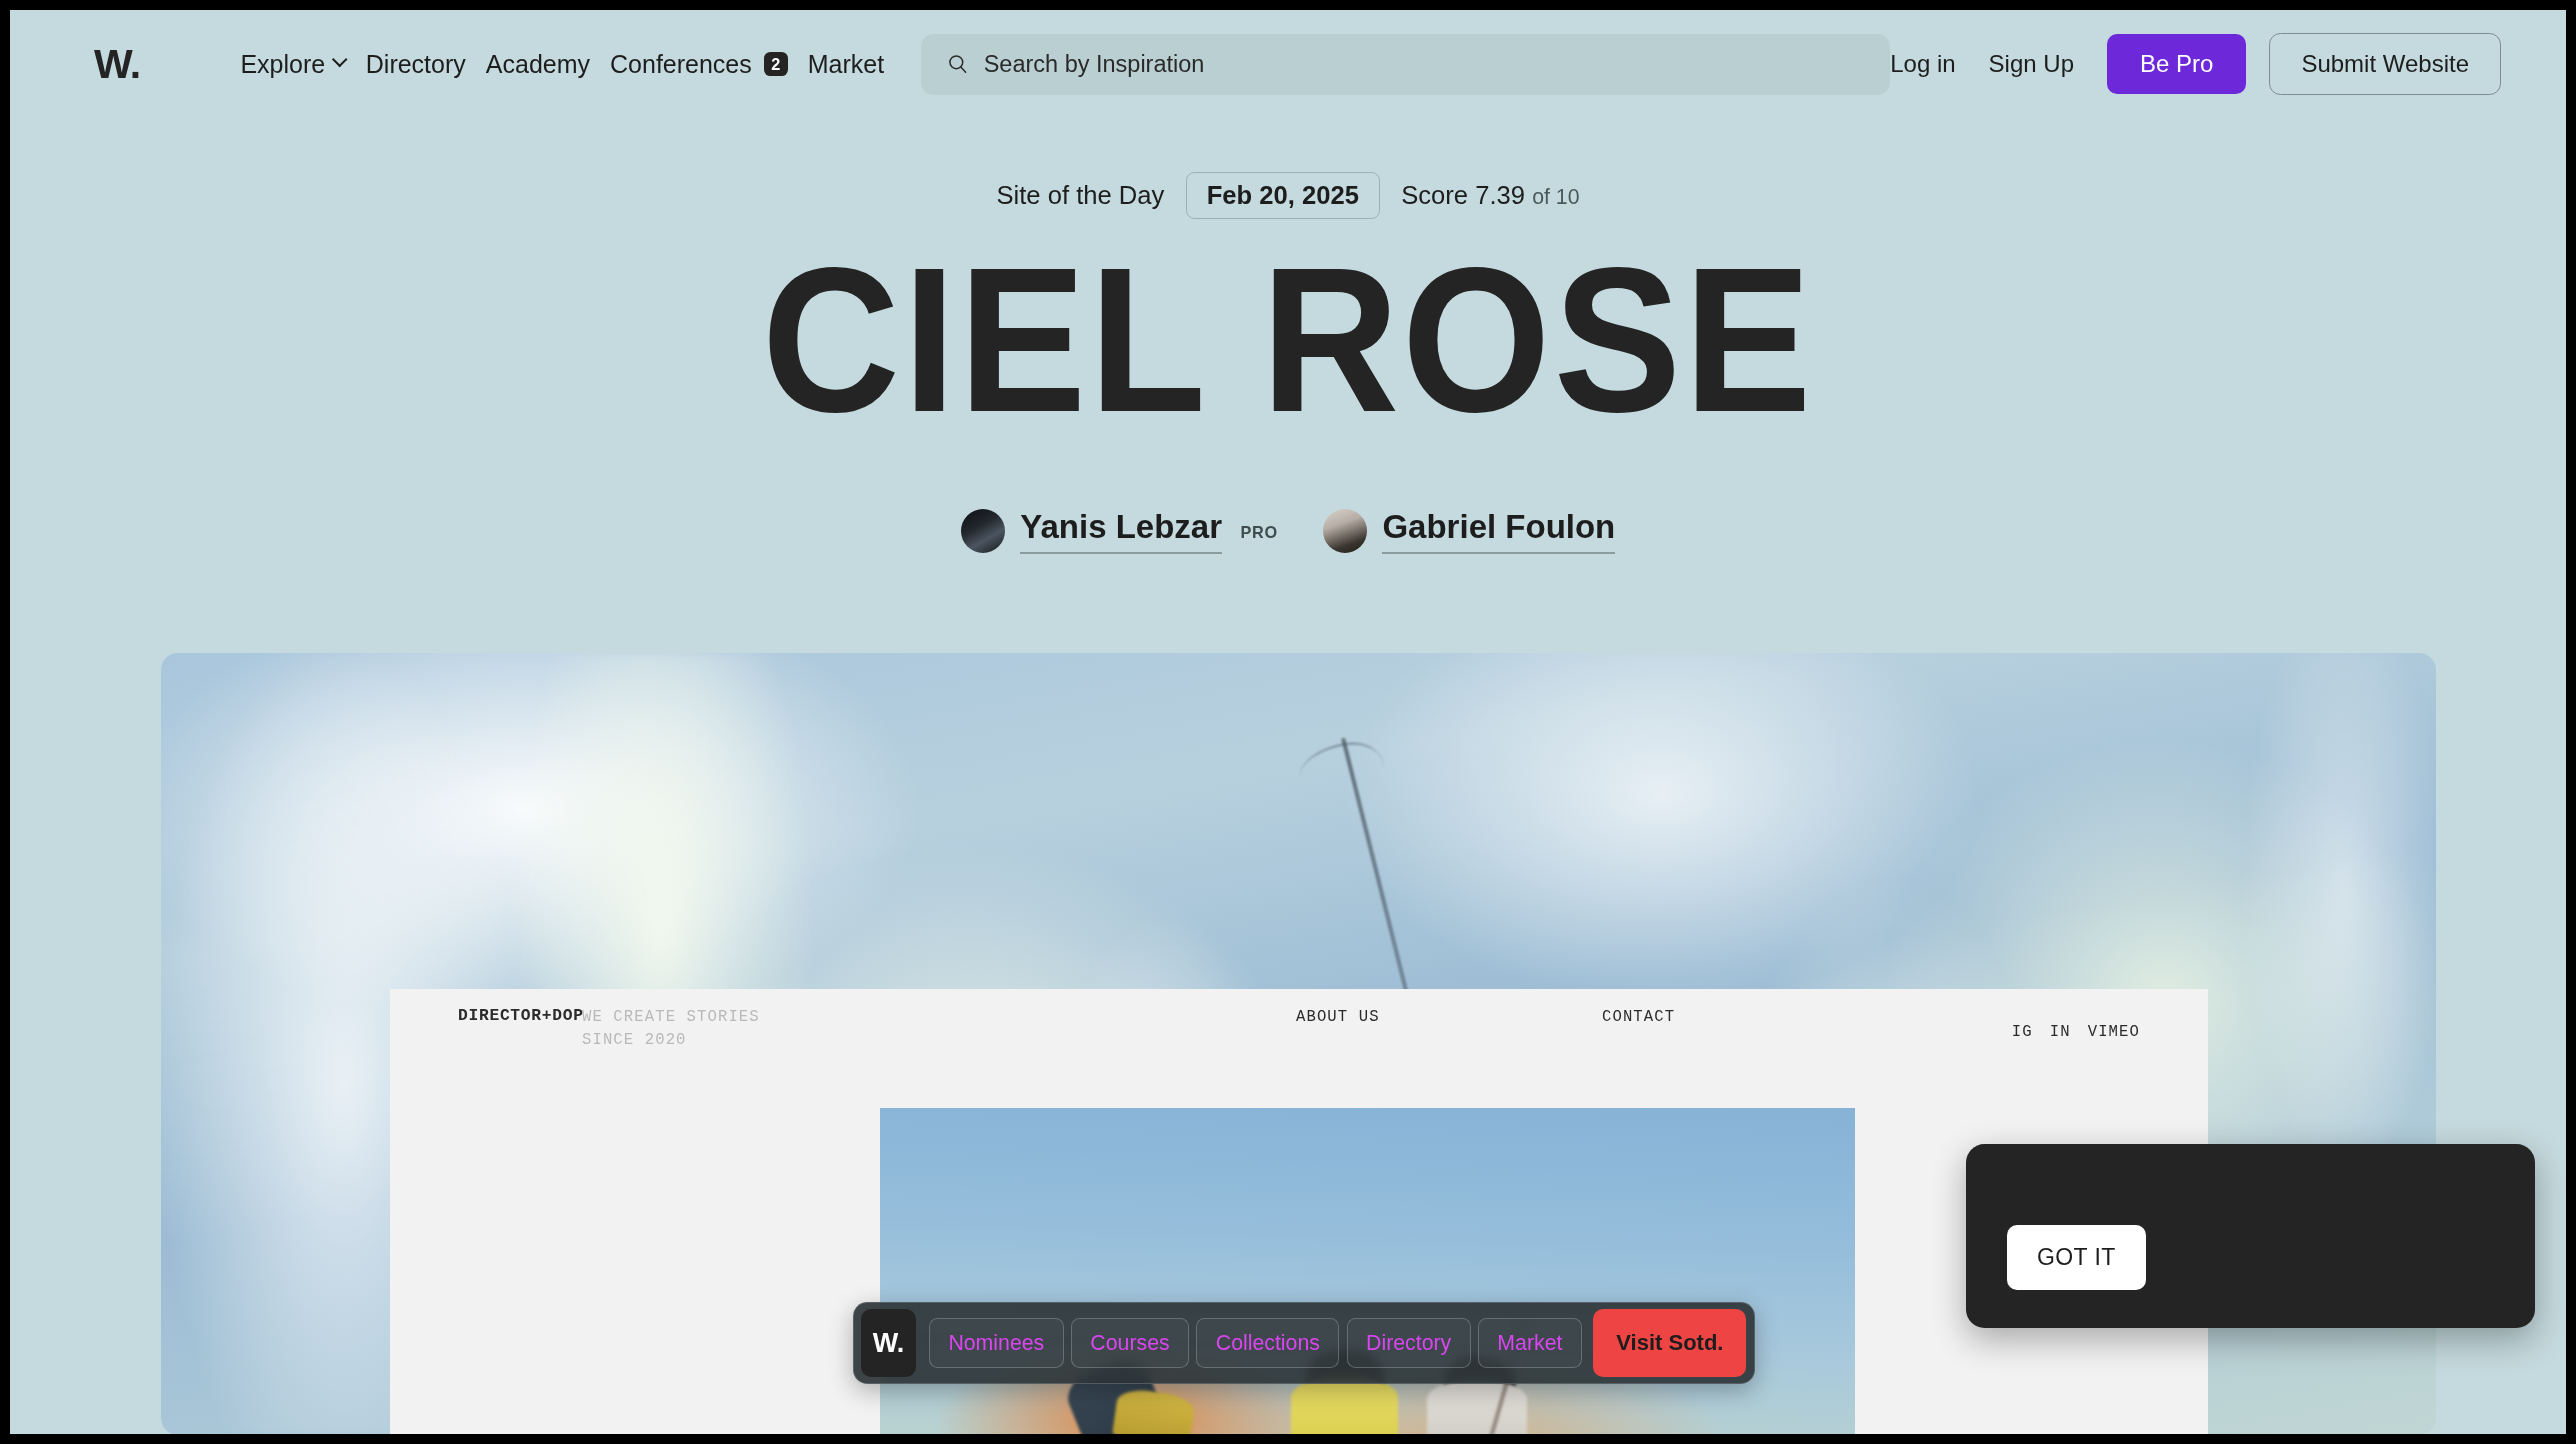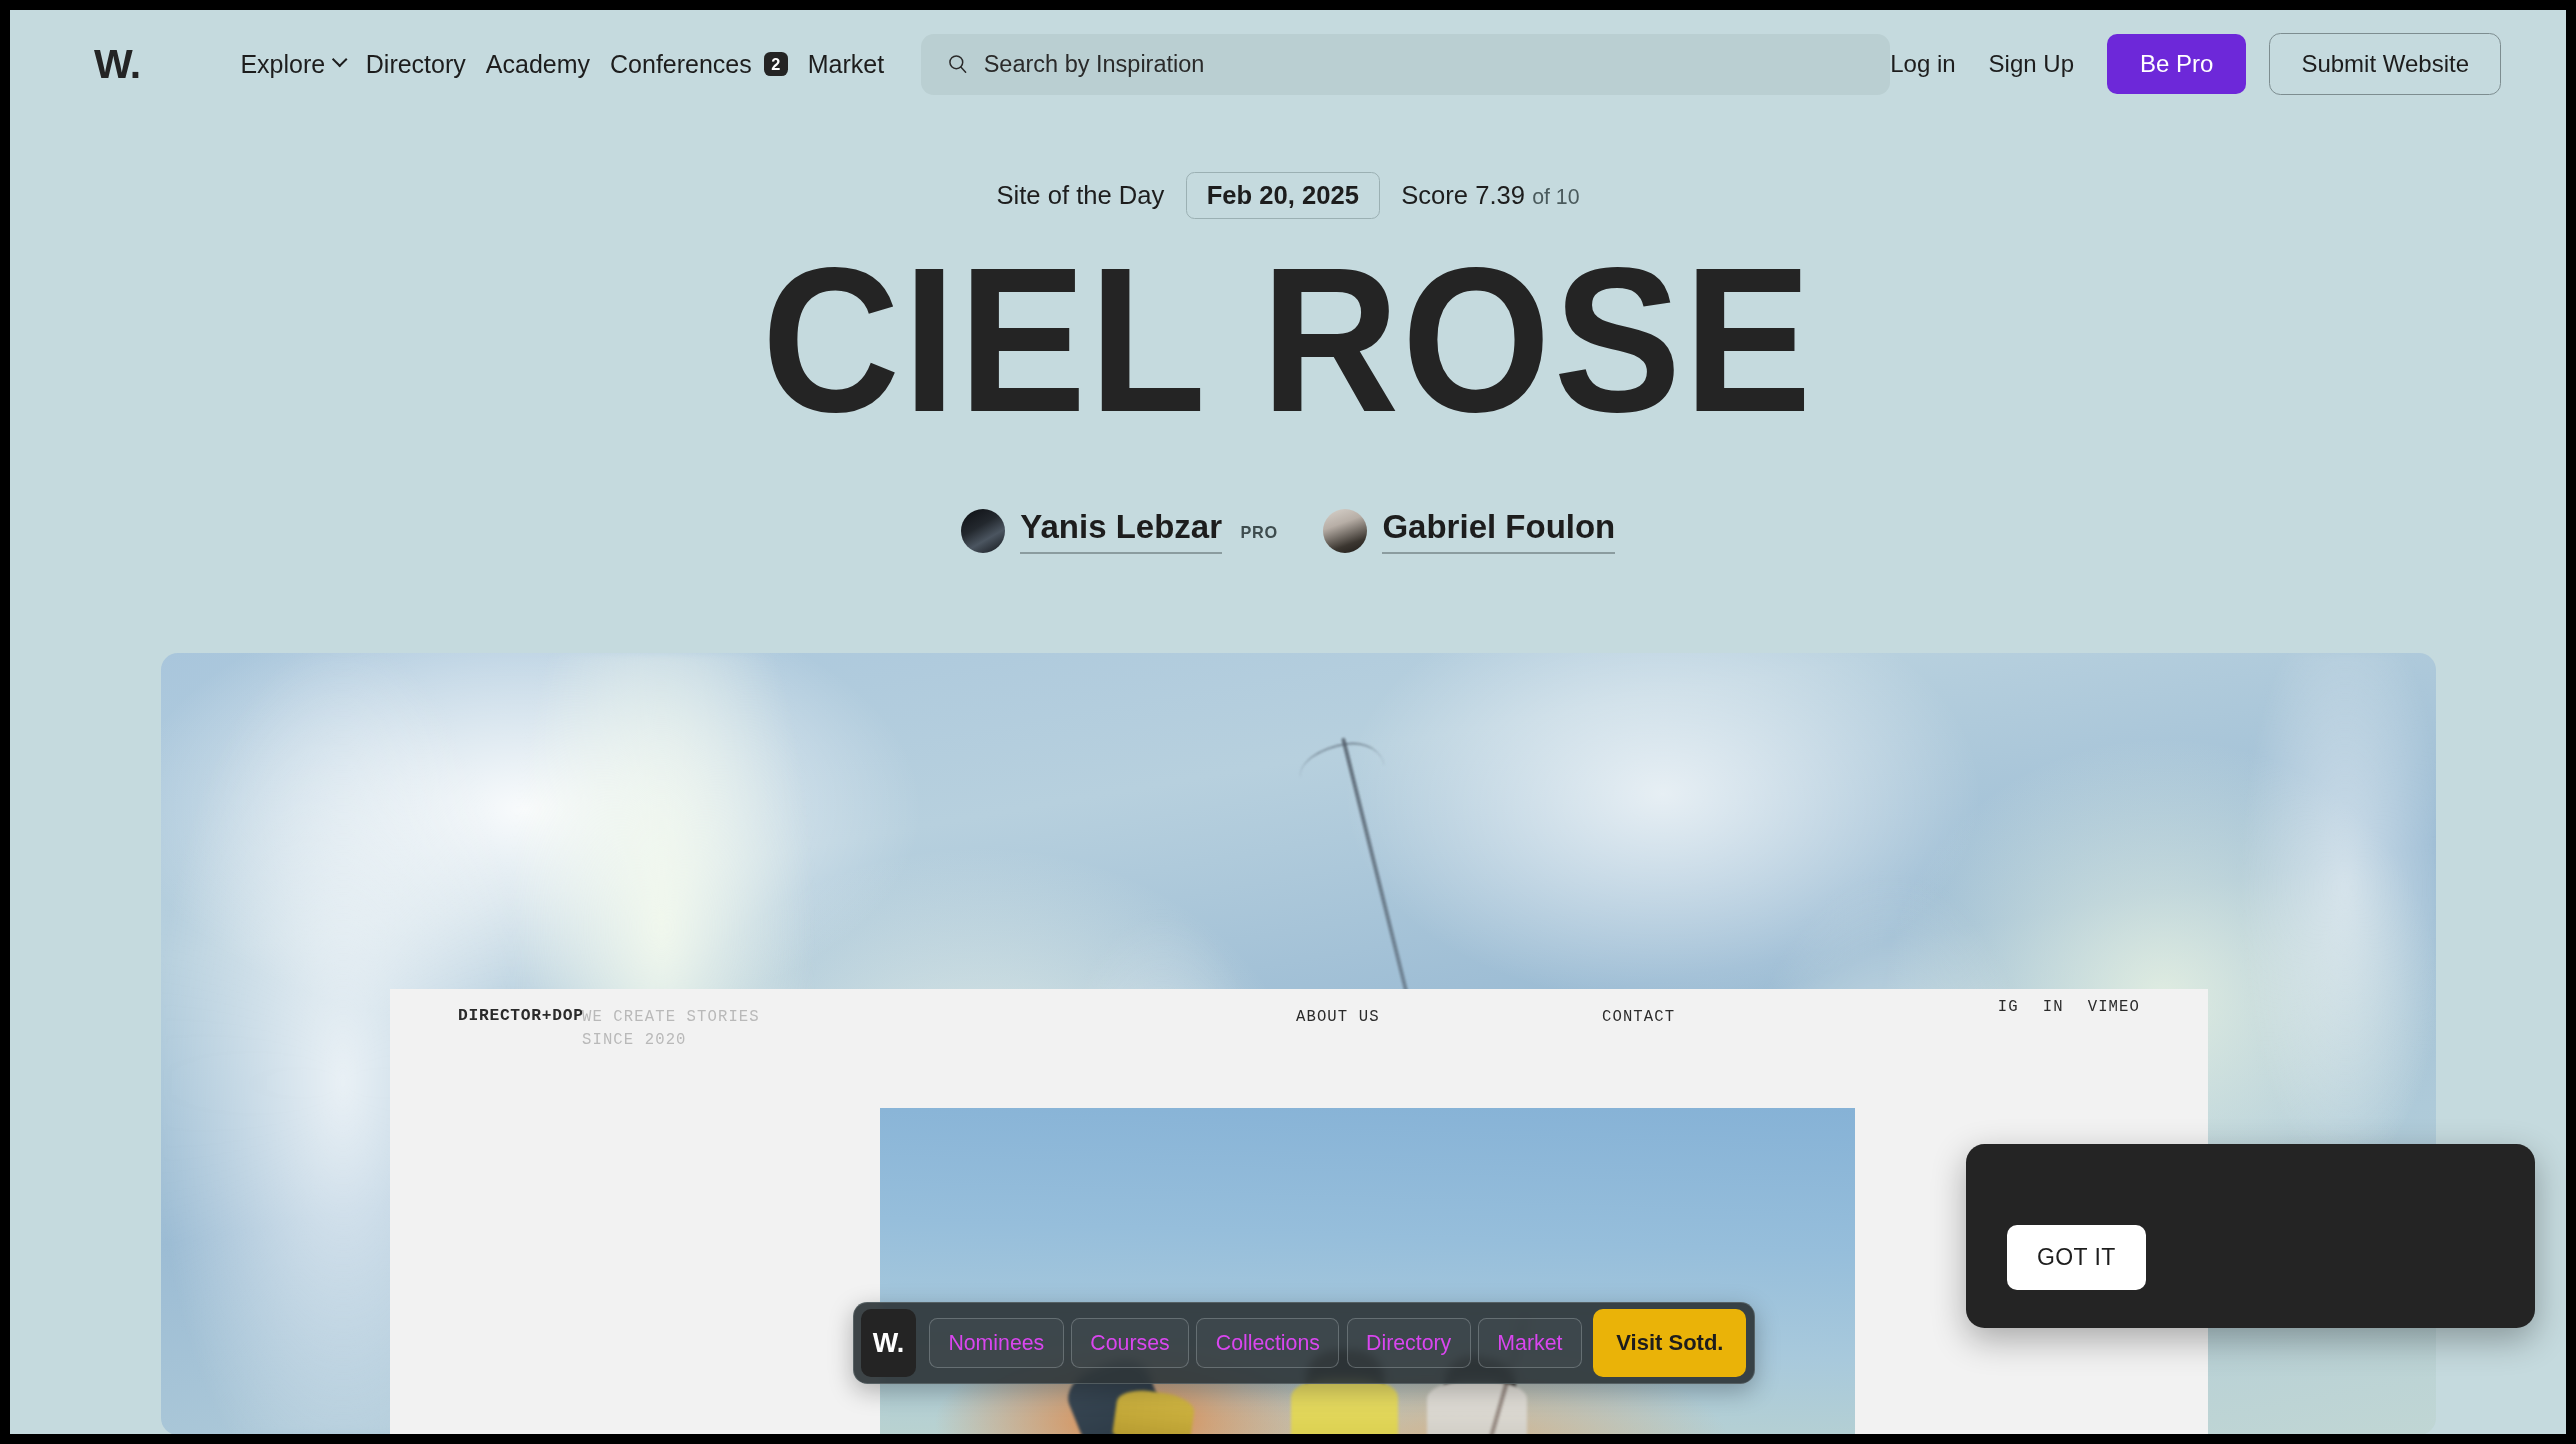--- a/index.html
+++ b/index.html
@@ -300,21 +300,21 @@
     position: absolute; left: 192px; top: 17px;
     font-family: "Liberation Mono", monospace;
     font-size: 15.6px;
     letter-spacing: 1.1px;
     color: #b9b9b9;
     line-height: 1.45;
     white-space: pre-line;
   }
   .sh-about { position: absolute; left: 906px; top: 18.5px; }
   .sh-contact { position: absolute; left: 1212px; top: 18.5px; }
-  .sh-social { position: absolute; right: 68px; top: 9px; display: flex; gap: 24px; justify-content: space-between; }
+  .sh-social { position: absolute; right: 68px; top: 34px; display: flex; gap: 17px; justify-content: space-between; }
   .sh-link {
     font-family: "Liberation Mono", monospace;
     font-size: 15.6px;
     letter-spacing: 1.1px;
     color: #2b2b2b;
     white-space: nowrap;
     cursor: pointer;
   }
   
   #sitephoto {
@@ -385,21 +385,21 @@
     display: flex;
     align-items: center;
     justify-content: center;
     padding: 0 18.5px;
     white-space: nowrap;
     cursor: pointer;
     background: rgba(255,255,255,.03);
   }
   .tb-cta {
     height: 68px;
-    background: #eab308;
+    background: #ef4444;
     color: #1d1d1d;
     font-weight: 700;
     border-radius: 10px;
     font-size: 22px;
     display: flex;
     align-items: center;
     justify-content: center;
     padding: 0 23px;
     white-space: nowrap;
     cursor: pointer;

